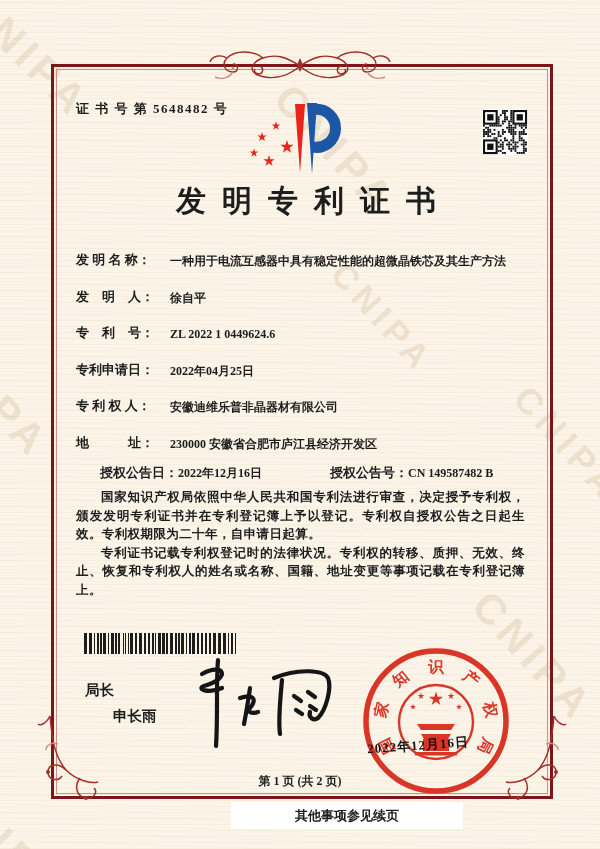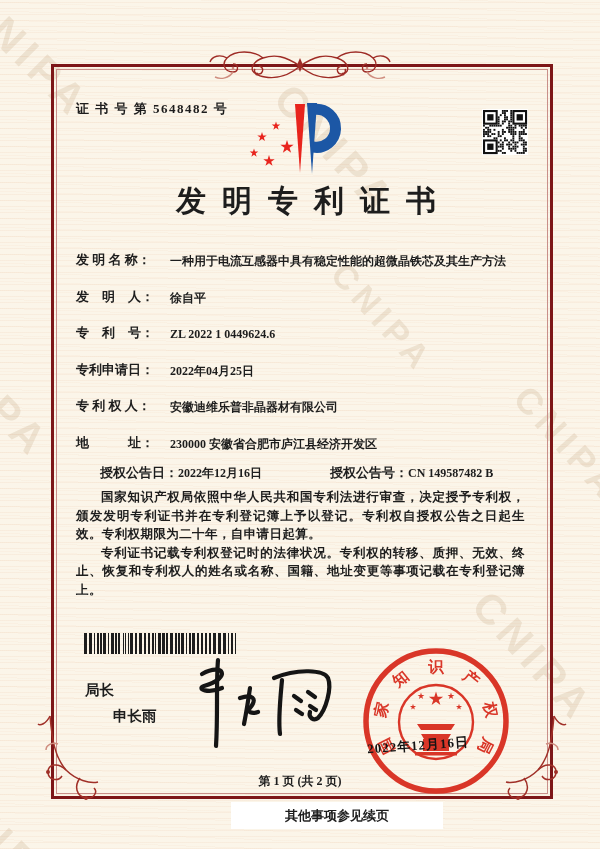--- a/index.html
+++ b/index.html
@@ -58,21 +58,21 @@
   }
   .seal-date{
     position:absolute; left:367px; top:735px; width:150px; font-size:13px; font-weight:700;
     color:#141414; transform:rotate(-4deg); letter-spacing:1px; white-space:nowrap;
   }
   .page-number{
     position:absolute; left:0; right:0; top:773px; text-align:center; font-size:12px;
     font-weight:600;
   }
   .continuation{
-    position:absolute; left:231px; top:802px; width:212px; height:27px;
+    position:absolute; left:231px; top:802px; width:232px; height:27px;
     background:#ffffff; text-align:center; line-height:27px; font-size:13px; font-weight:700;
   }
   .ornament{ position:absolute; pointer-events:none; }
 </style>
 </head>
 <body>
 
 <div class="page">
 
   <div class="wm" style="left:-12px;top:-18px;transform:rotate(45deg);">CNIPA</div>

